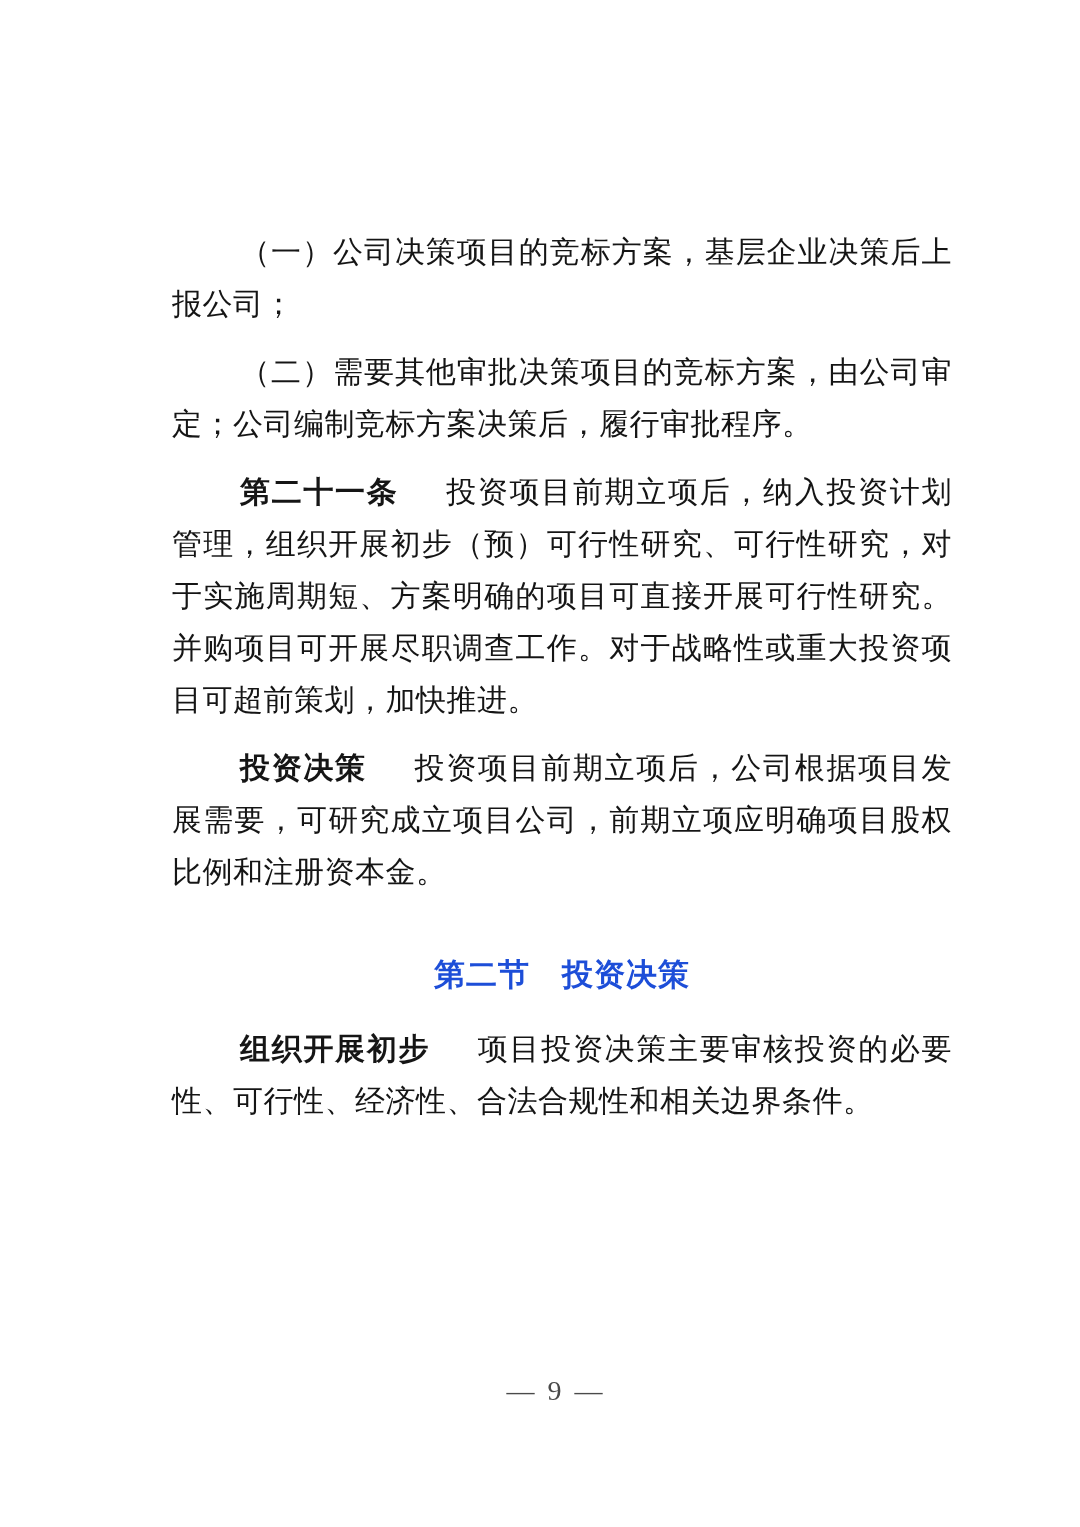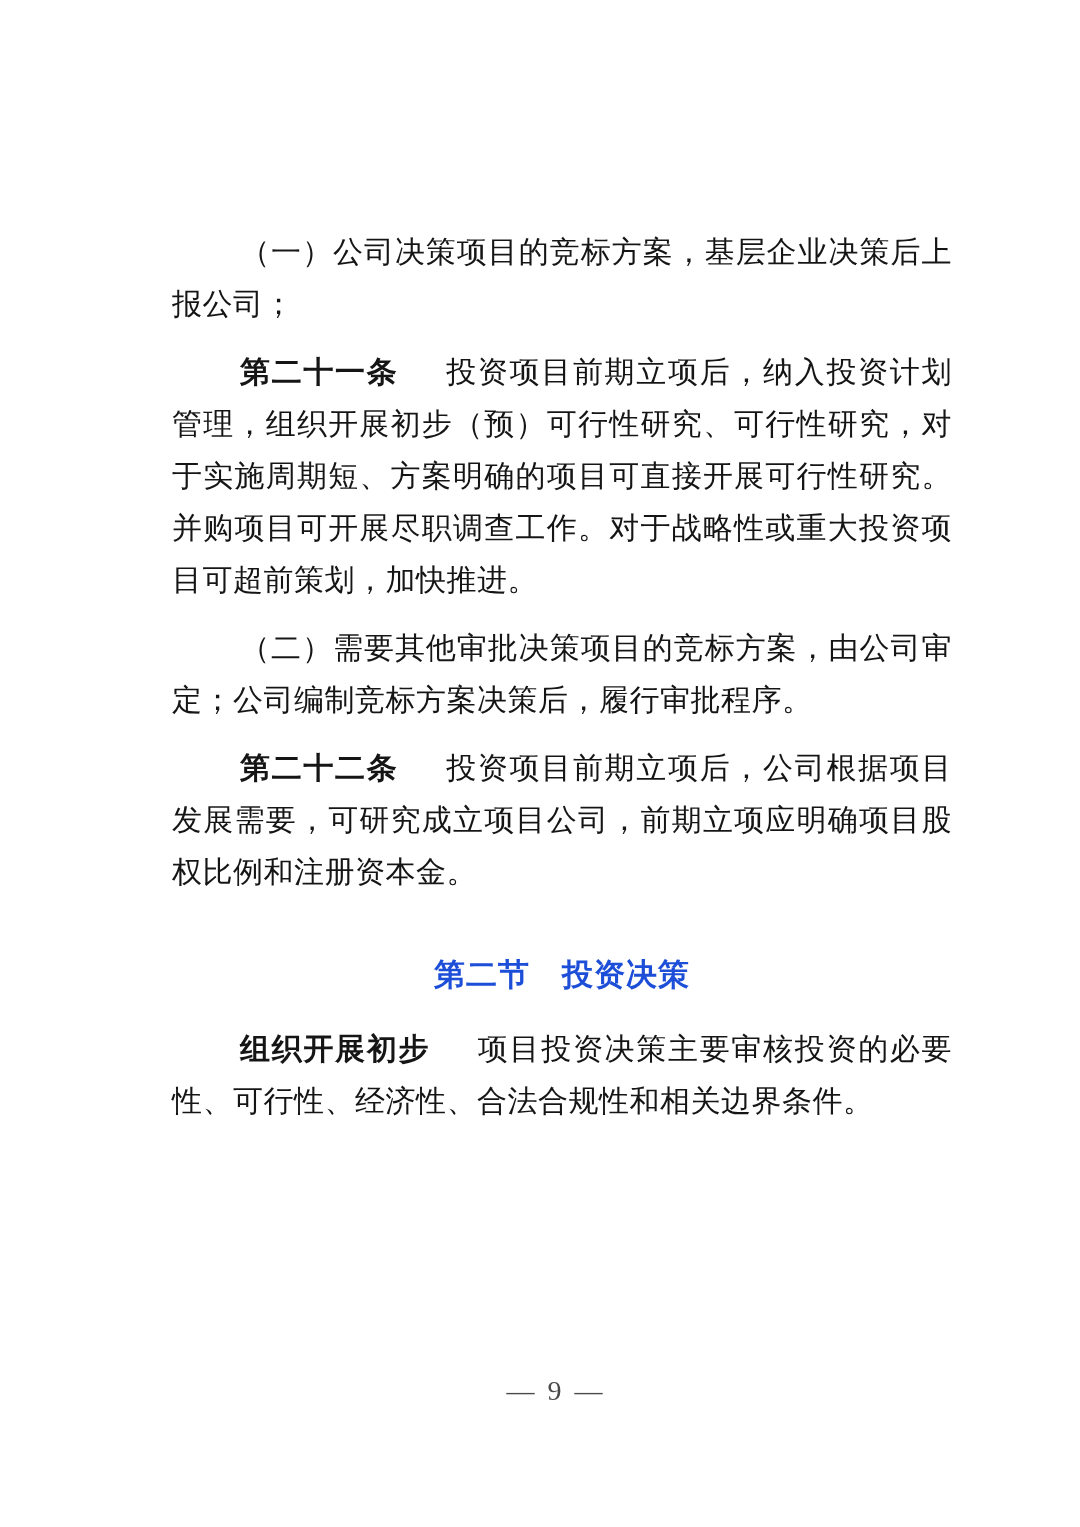--- a/index.html
+++ b/index.html
@@ -54,22 +54,22 @@
     color: #4a4a4a;
     letter-spacing: 3px;
   }
 </style>
 </head>
 <body>
 
 <div class="page">
   <main class="content" id="doc-body">
       <p class="para"><span class="normal">（一）公司决策项目的竞标方案，基层企业决策后上报公司；</span></p>
+      <p class="para"><span class="normal">（二）需要其他审批决策项目的竞标方案，由公司审定；公司编制竞标方案决策后，履行审批程序。</span></p>
       <p class="para"><span class="bold">第二十一条</span><span class="normal">　投资项目前期立项后，纳入投资计划管理，组织开展初步（预）可行性研究、可行性研究，对于实施周期短、方案明确的项目可直接开展可行性研究。并购项目可开展尽职调查工作。对于战略性或重大投资项目可超前策划，加快推进。</span></p>
-      <p class="para"><span class="normal">（二）需要其他审批决策项目的竞标方案，由公司审定；公司编制竞标方案决策后，履行审批程序。</span></p>
-      <p class="para"><span class="bold">第二十二条</span><span class="normal">　投资项目前期立项后，公司根据项目发展需要，可研究成立项目公司，前期立项应明确项目股权比例和注册资本金。</span></p>
+      <p class="para"><span class="bold">投资决策</span><span class="normal">　投资项目前期立项后，公司根据项目发展需要，可研究成立项目公司，前期立项应明确项目股权比例和注册资本金。</span></p>
       <h2 class="heading"><span class="bold">第二节　投资决策</span></h2>
       <p class="para"><span class="bold">组织开展初步</span><span class="normal">　项目投资决策主要审核投资的必要性、可行性、经济性、合法合规性和相关边界条件。</span></p>
     </main>
   <footer class="footer">
     <span>— 9 —</span>
   </footer>
 </div>
 
 </body></html>

